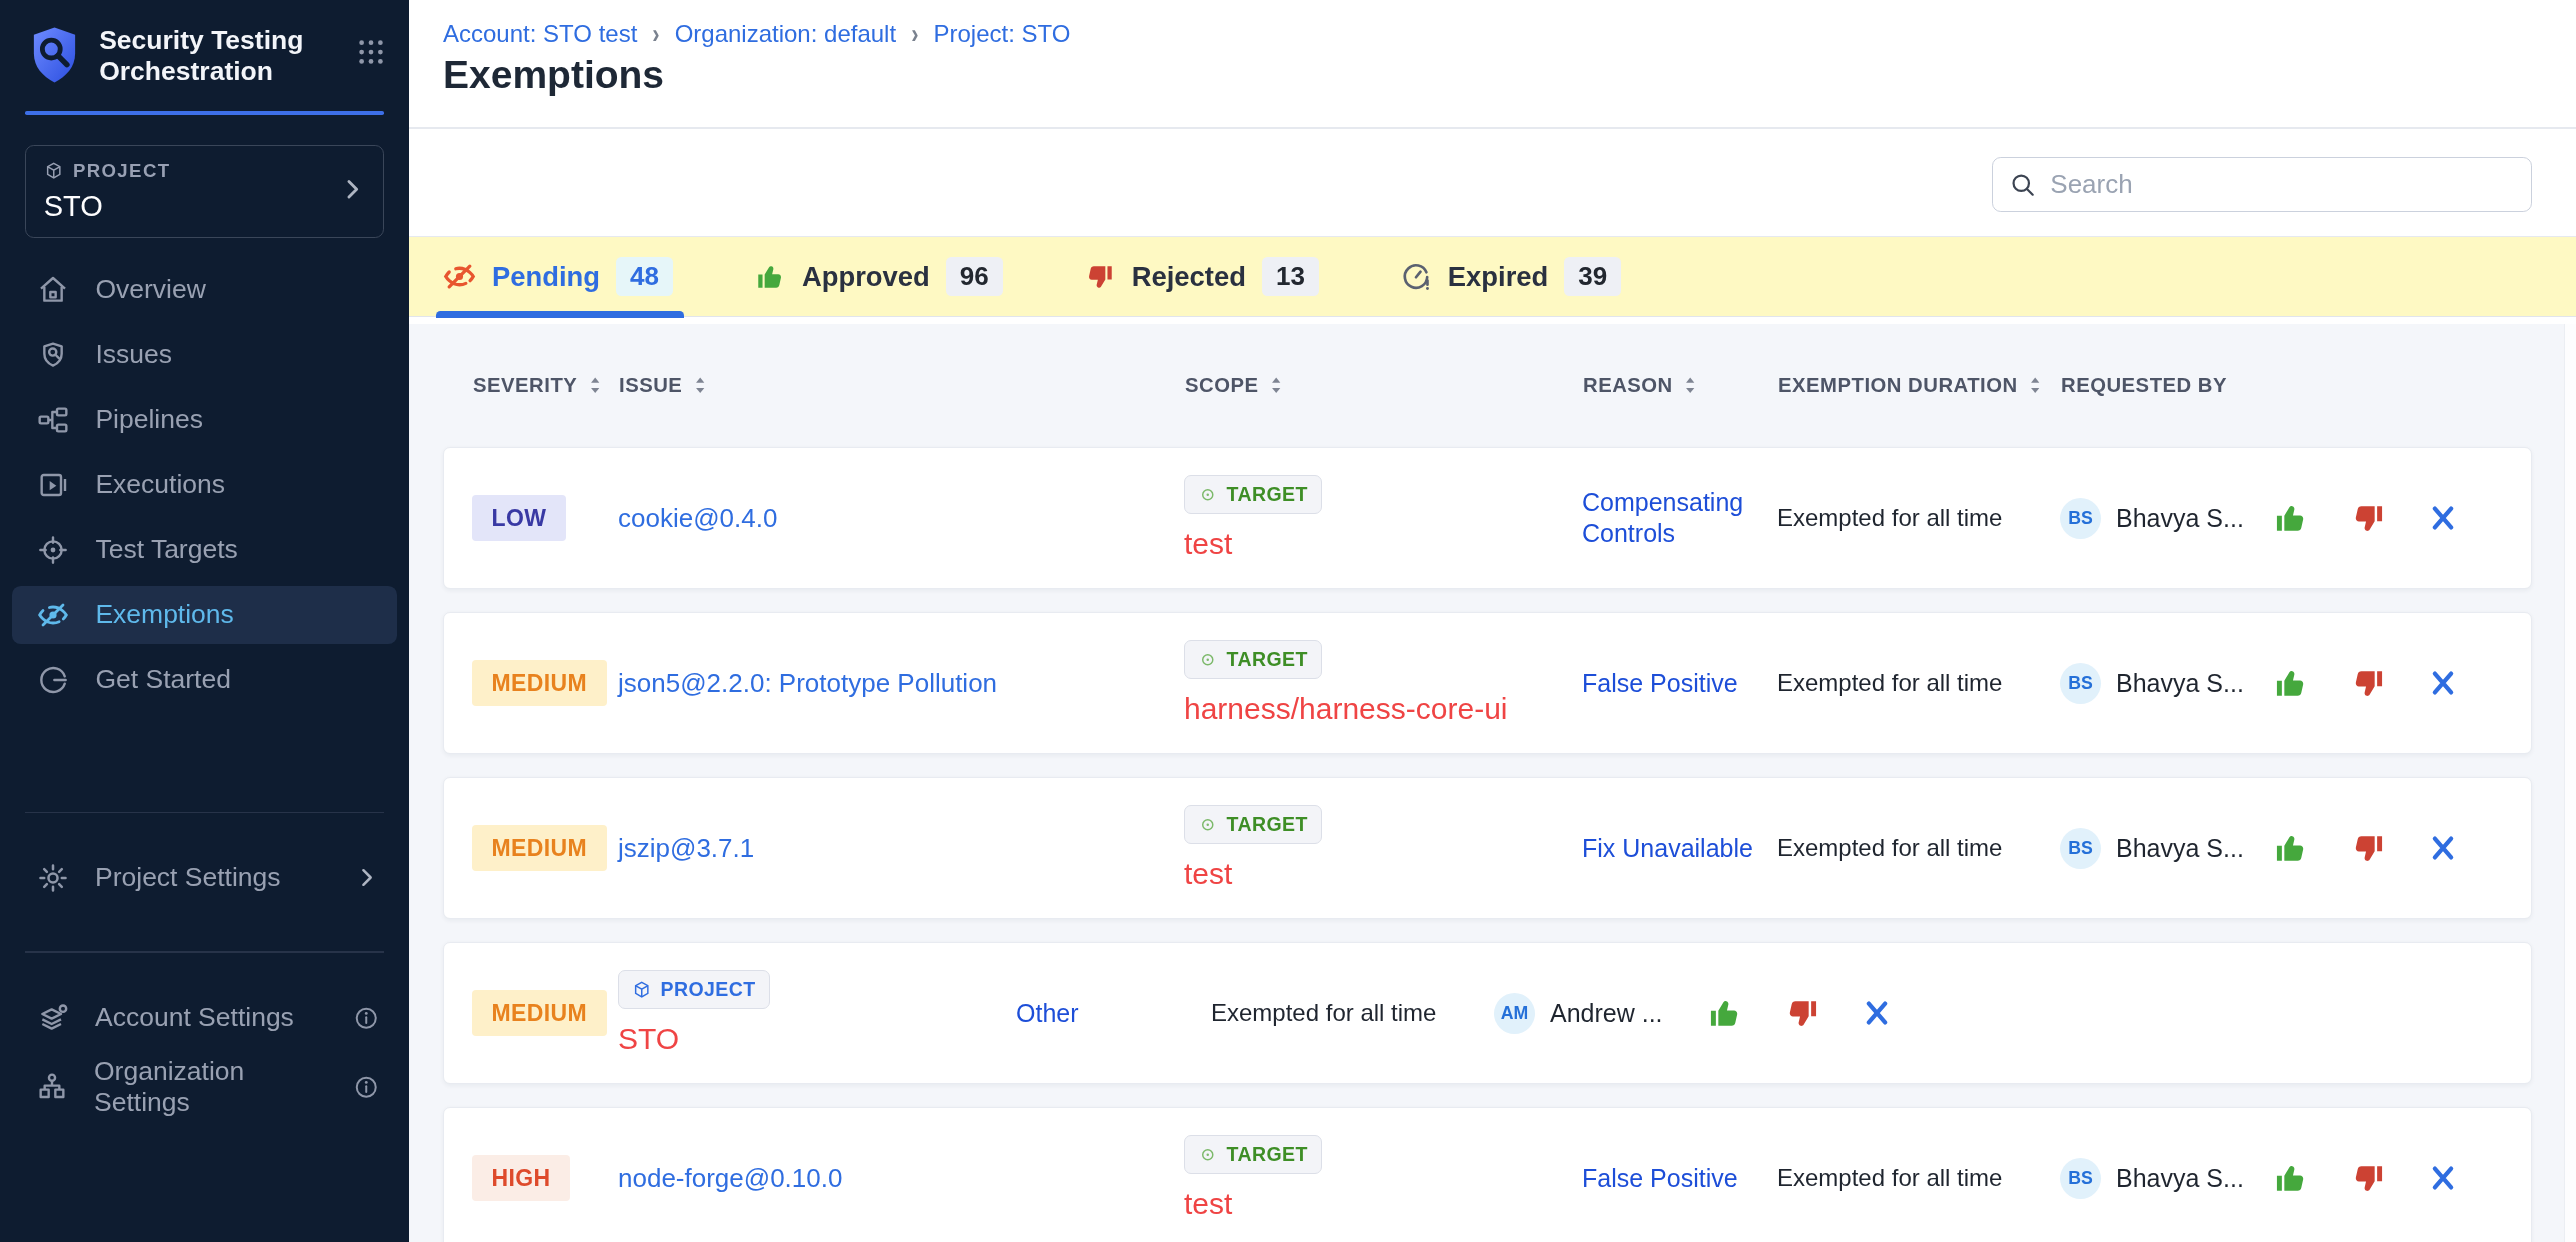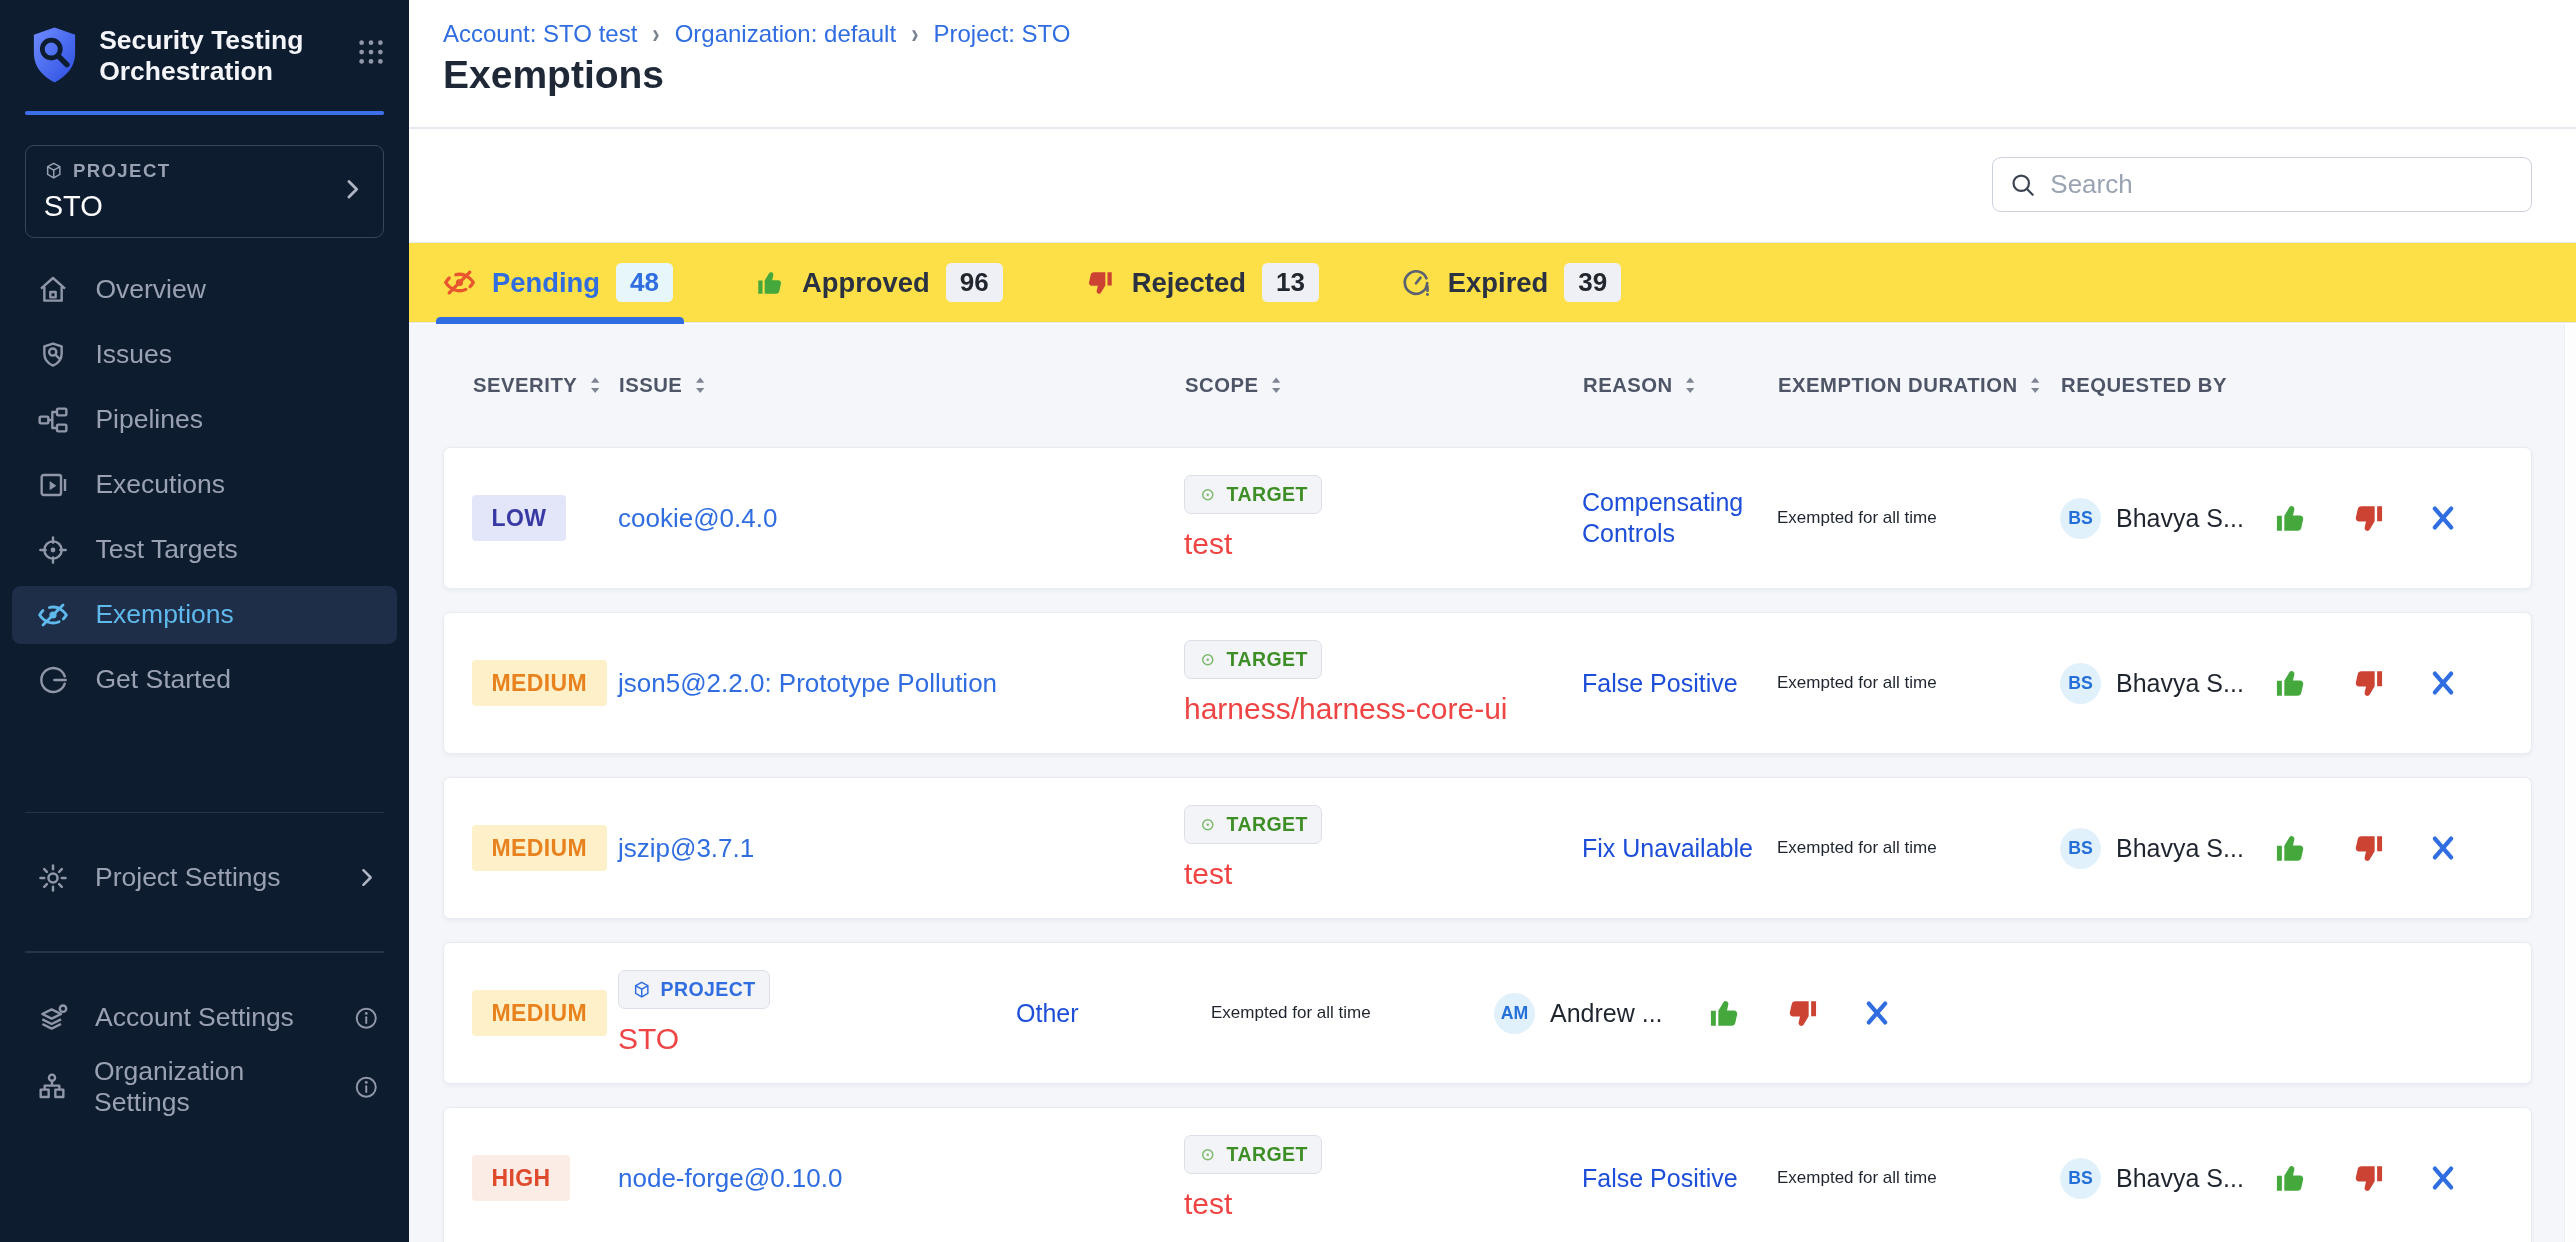--- a/index.html
+++ b/index.html
@@ -40,21 +40,21 @@
   .breadcrumb { position:absolute; left:34px; top:19.5px; display:flex; align-items:center; gap:15px; font-size:24px; color:#2F6DE0; }
   .crumb { cursor:pointer; }
   .crumb-sep { color:#7A828F; font-size:22px; font-weight:700; transform:scaleY(1.25); }
   .page-title { position:absolute; left:34px; top:53px; font-size:39px; font-weight:700; color:#1E2836; }
   .header-divider { position:absolute; top:127px; left:0; right:0; height:1.8px; background:#E6E9EF; }
 
   .search-box { position:absolute; top:157px; right:44px; width:540px; height:55px; border:1.8px solid #CBD1DD; border-radius:8.8px; background:#fff; display:flex; align-items:center; padding:0 16px; gap:13.3px; }
   .search-box input { border:none; outline:none; font-size:26px; color:#3C4452; width:100%; font-family:inherit; background:transparent; }
   .search-box input::placeholder { color:#9AA3B2; }
 
-  .tab-band { position:absolute; top:242px; left:0; right:0; height:81px; background:#fde047; border-top:1.8px solid #E6E9EF; border-bottom:1.8px solid #E1E5EC; }
+  .tab-band { position:absolute; top:236px; left:0; right:0; height:81px; background:#fef9c3; border-top:1.8px solid #E6E9EF; border-bottom:1.8px solid #E1E5EC; }
   .tabs { display:flex; gap:81px; margin-left:34px; height:100%; align-items:center; }
   .tab { display:flex; align-items:center; gap:16px; font-size:27.4px; font-weight:600; color:#2A3140; position:relative; height:100%; cursor:pointer; }
   .tab-count { background:#EEF0F5; color:#22272F; font-weight:700; font-size:26px; padding:4.4px 14px; border-radius:5.3px; }
   .tab.active { color:#2F6DE0; }
   .tab.active .tab-count { background:#E6F6F9; color:#2F6DE0; }
   .tab.active::after { content:""; position:absolute; left:-7px; right:-10.6px; bottom:-1.8px; height:7px; background:#2F6DE0; border-radius:4.4px 4.4px 0 0; }
 
   .table-area { position:absolute; top:324px; left:0; right:0; bottom:0; background:#F4F6FA; }
   .scroll-track { position:absolute; right:0; top:0; bottom:0; width:12.4px; background:#FDFDFE; border-left:1.8px solid #EBEEF3; }
 
@@ -83,21 +83,21 @@
   .scope-cell { display:flex; flex-direction:column; align-items:flex-start; gap:13.3px; }
   .scope-badge { display:inline-flex; align-items:center; gap:8.8px; background:#F3F4F8; border:1.8px solid #DCDFE8; border-radius:7px; padding:7px 13.3px; font-size:19.5px; font-weight:700; letter-spacing:0.4px; }
   .scope-badge .scope-ic { display:none; }
   .scope-badge[data-scope="TARGET"]  { color:#3E8E26; }
   .scope-badge[data-scope="PROJECT"] { color:#2F6DE0; }
   .scope-badge[data-scope="TARGET"]  .target-ic { display:block; }
   .scope-badge[data-scope="PROJECT"] .cube-ic   { display:block; }
   .scope-name { font-size:30px; color:#ef4444; }
 
   .reason { font-size:25px; color:#1d4ed8; line-height:31px; max-width:188px; }
-  .duration { font-size:17px; color:#1F252F; font-weight:500;text-align:center; }
+  .duration { font-size:24px; color:#1F252F; font-weight:500;text-align:center; }
 
   .req { display:flex; align-items:center; gap:15px; }
   .avatar { width:41px; height:41px; border-radius:50%; background:#E1F1FB; color:#2570D8; font-weight:700; font-size:17.7px; display:flex; align-items:center; justify-content:center; flex:none; }
   .req-name { font-size:25px; color:#1F252F; font-weight:500; white-space:nowrap; }
 
   .actions { display:flex; align-items:center; gap:41px; padding-left:3.5px; }
   .action-btn { cursor:pointer; display:flex; align-items:center; }
   .thumb-down-rot svg { transform:rotate(180deg); }
 </style>
 </head>

